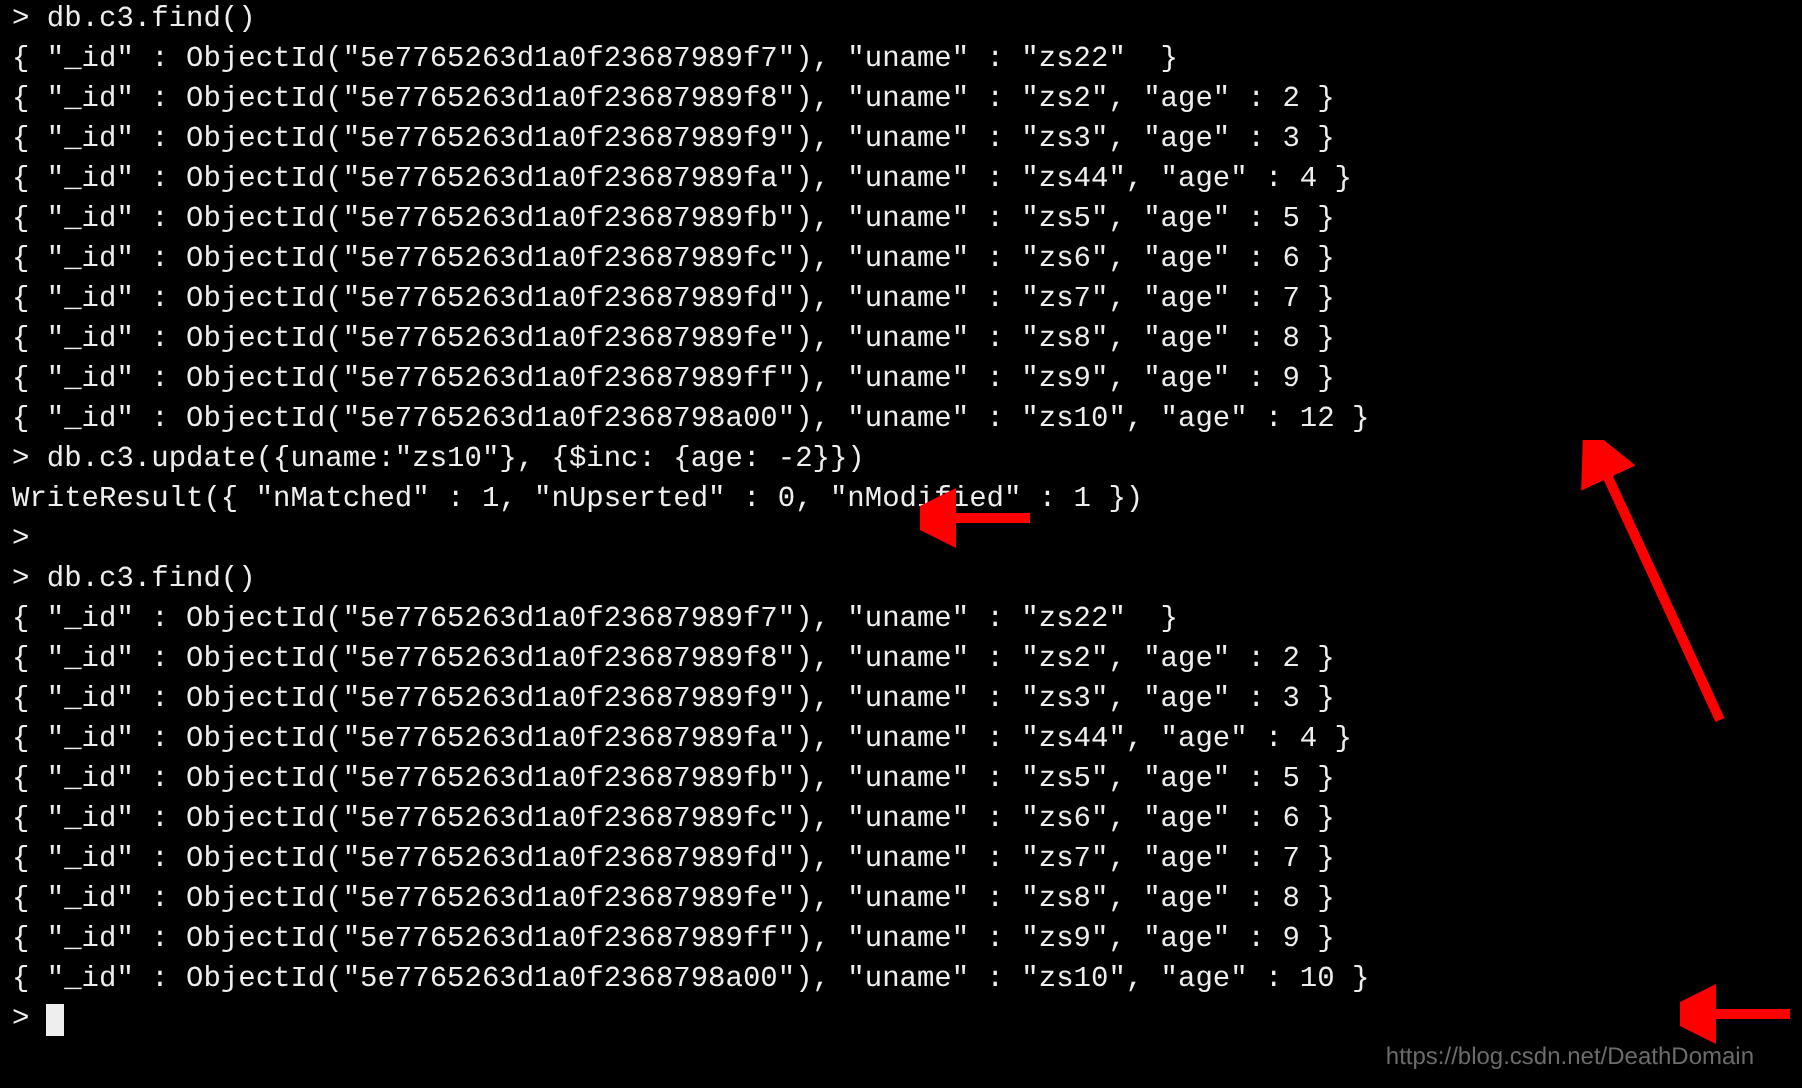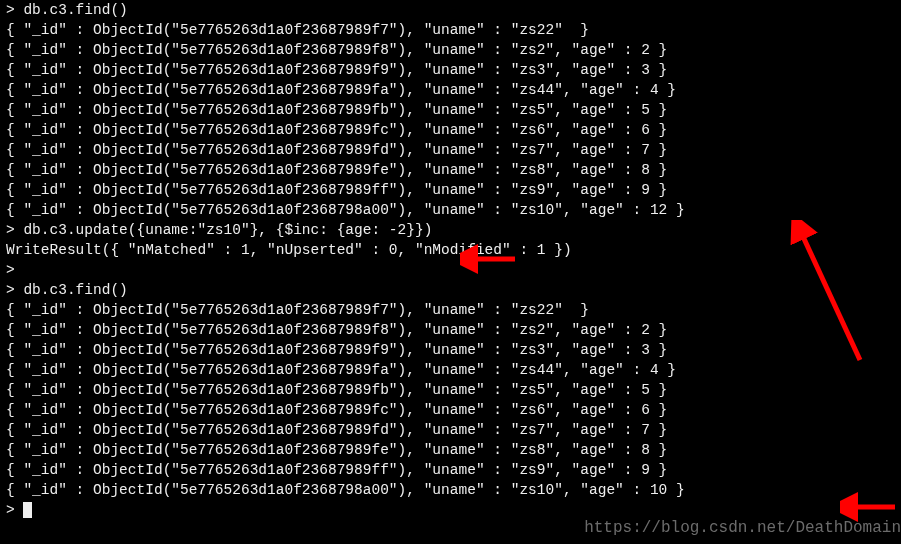--- a/index.html
+++ b/index.html
@@ -1,18 +1,18 @@
 <!DOCTYPE html>
 <html><head>
 <meta charset="utf-8">
 <style>
   html,body{margin:0;padding:0;background:#000;color:#eee;font-family:"Courier New",monospace;font-size:14.5px;line-height:20px;width:901px;height:544px;overflow:hidden;position:relative}
   .line{white-space:pre;padding:0 6px}
   .arrow{position:absolute;pointer-events:none}
-  .wm{position:absolute;right:0;bottom:6px;color:#999;font-size:16px;font-family:Liberation Mono, monospace;opacity:.7}
+  .wm{position:absolute;right:24px;bottom:6px;color:#999;font-size:12px;font-family:Liberation Sans, sans-serif;opacity:.7}
   .cursor{display:inline-block;width:9px;height:16px;background:#eee;vertical-align:text-bottom}
 </style>
 </head>
 <body>
 
 <div id="term">
     <div class="line">&gt; db.c3.find()</div>
     <div class="line">{ "_id" : ObjectId("5e7765263d1a0f23687989f7"), "uname" : "zs22"  }</div>
     <div class="line">{ "_id" : ObjectId("5e7765263d1a0f23687989f8"), "uname" : "zs2", "age" : 2 }</div>
     <div class="line">{ "_id" : ObjectId("5e7765263d1a0f23687989f9"), "uname" : "zs3", "age" : 3 }</div>

